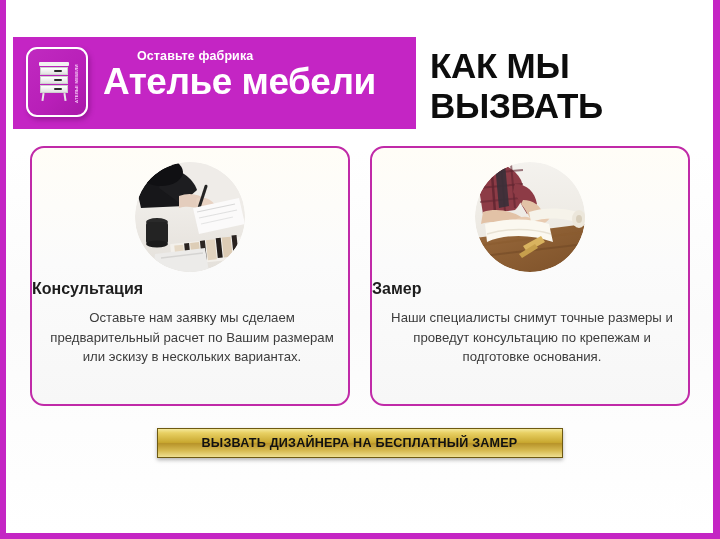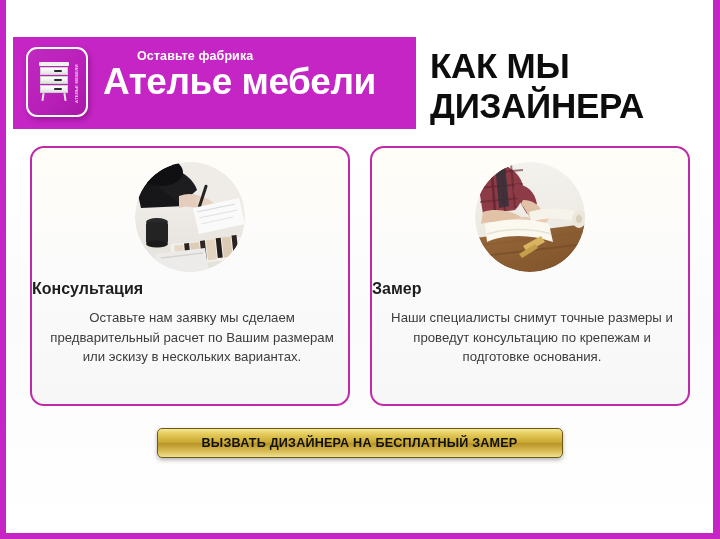--- a/index.html
+++ b/index.html
@@ -240,21 +240,21 @@
     width: 707px;
     height: 40px;
   }
   .cta {
     position: absolute;
     left: 50%;
     transform: translateX(-50%);
     top: 0;
     width: 406px;
     height: 30px;
-    border-radius: 5px;
+    border-radius: 0;
     border: 1px solid #6e5a12;
     box-sizing: border-box;
     background: linear-gradient(180deg,
         #f4e89a 0%,
         #e8d063 14%,
         #c9a830 48%,
         #b8942a 52%,
         #d7bb52 78%,
         #efe092 100%);
     box-shadow: 0 2px 4px rgba(0,0,0,0.3);
@@ -330,21 +330,21 @@
           <div class="badge-vtext">АТЕЛЬЕ МЕБЕЛИ</div>
         </div>
 
         <div class="brand-sub">Оставьте фабрика</div>
 
         <div class="brand-main">Ателье мебели</div>
       </div>
 
       <div class="head-title">
         <div>КАК МЫ</div>
-        <div>ДИЗАЙНЕРА</div>
+        <div>ВЫЗВАТЬ</div>
       </div>
     </div>
 
     <div class="cards">
 
       <div class="card card-left">
         <div class="card-photo">
           <svg viewBox="0 0 110 110" width="110" height="110" aria-hidden="true">
             <defs>
               <clipPath id="clip1">

